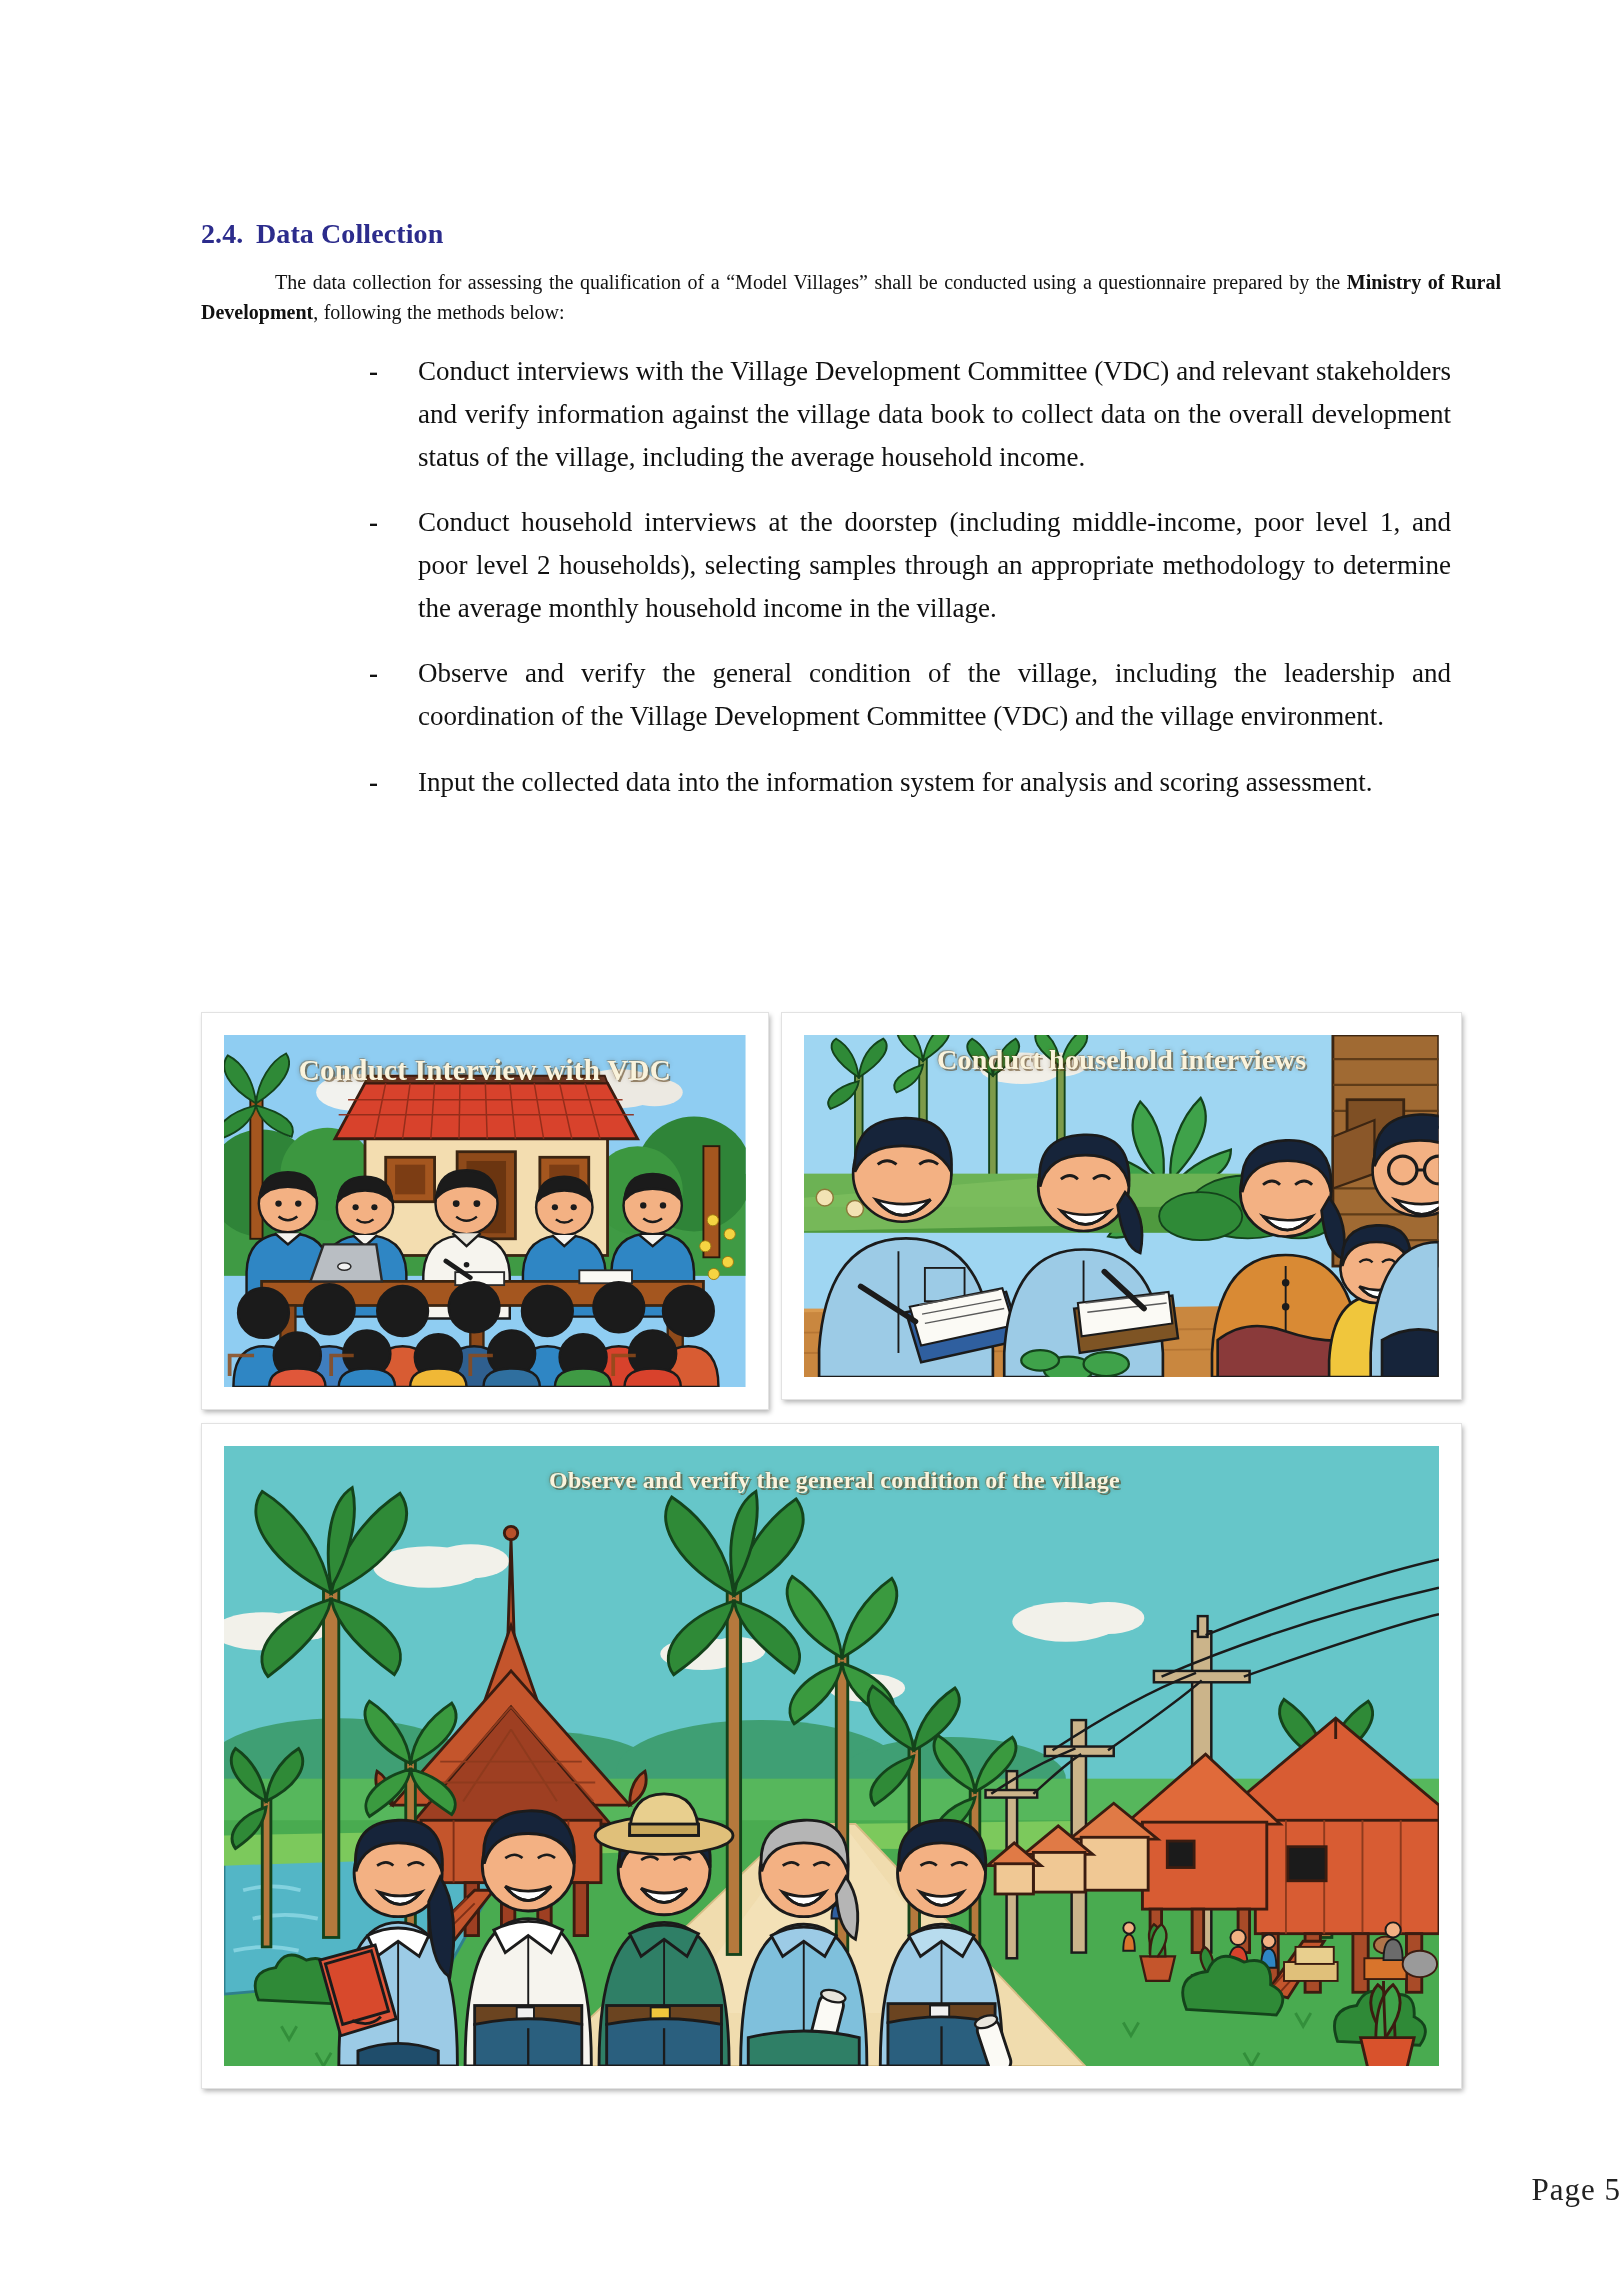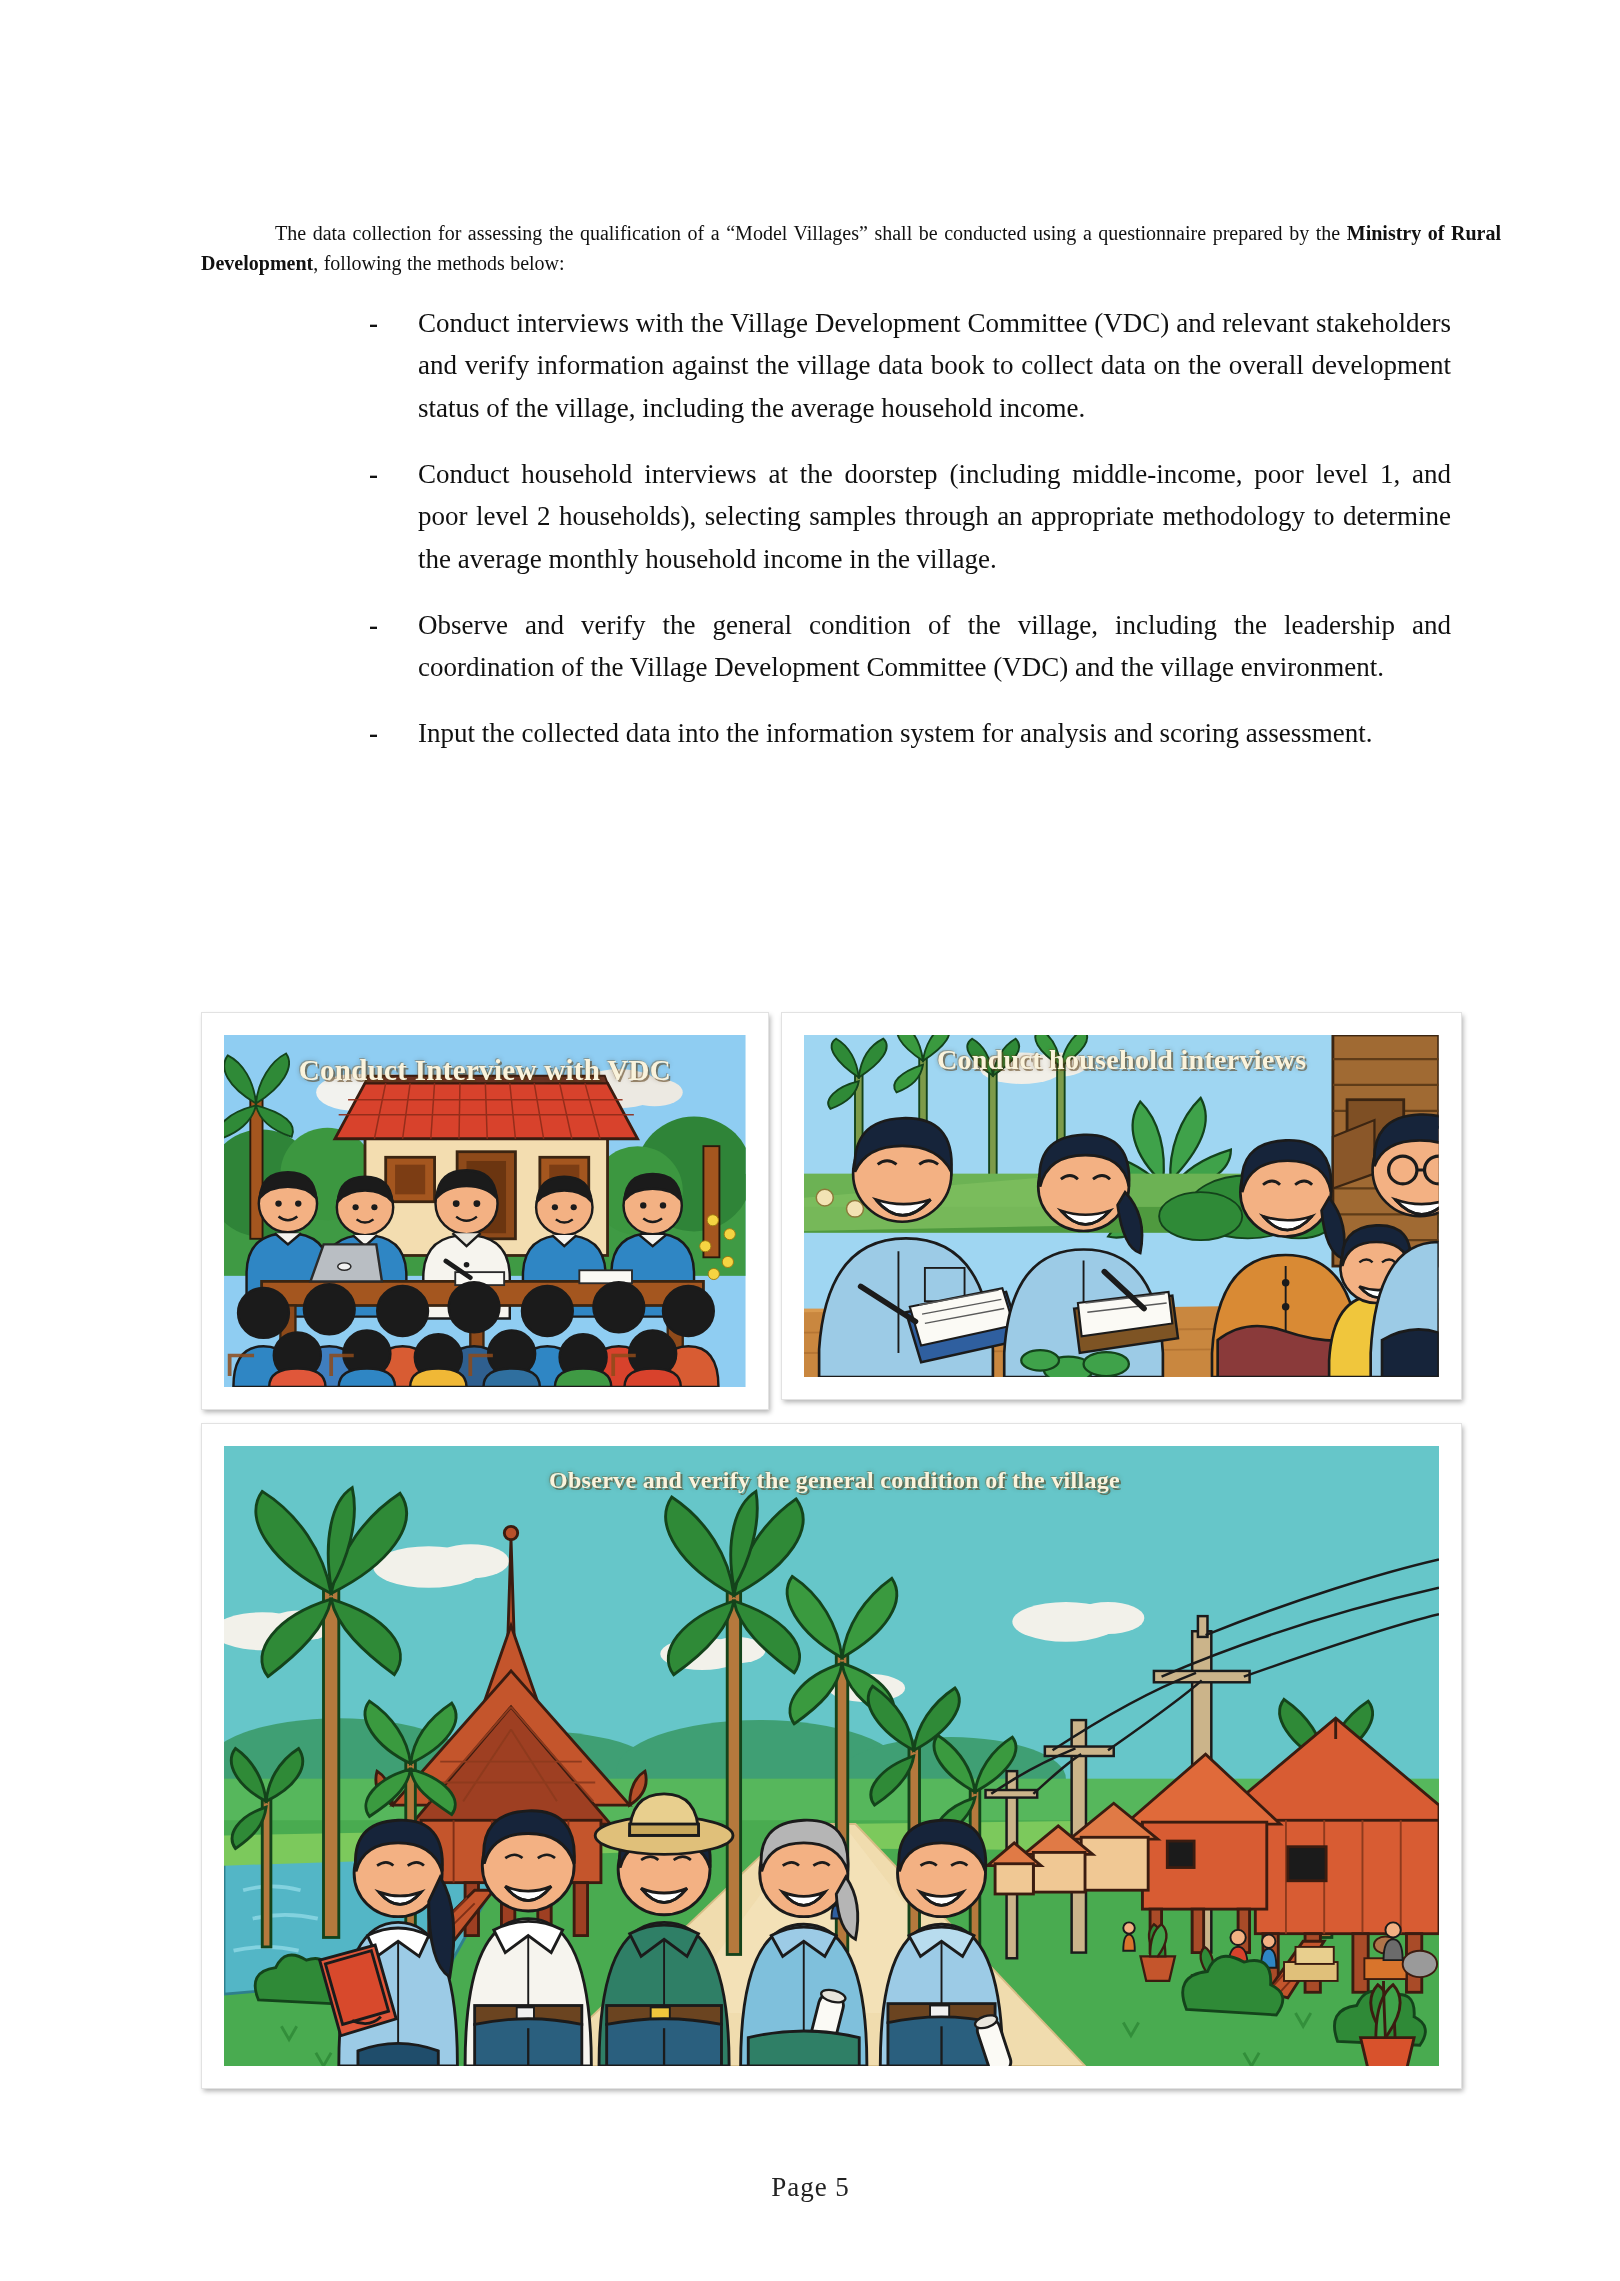--- a/index.html
+++ b/index.html
@@ -82,31 +82,35 @@
     pointer-events:none;
     font-family:"Liberation Serif","DejaVu Serif",serif;
   }
   .cap.c1{top:19.4px;font-size:29px;}
   .cap.c2{top:9px;font-size:28px;}
   .cap.c3{top:21.3px;font-size:24px;margin-left:6px;}
 
   
   .footer{
     position:absolute;left:0;right:0;top:2172px;
-    text-align:center;font-size:27px;color:#222;
+    text-align:right;font-size:31px;color:#222;
     letter-spacing:1px;
   }
 </style>
 </head>
 <body>
 
 <div class="page">
 
   <div class="content">
 
+    <h2 class="heading">
+      <span class="num">2.4.</span>
+      <span>Data Collection</span>
+    </h2>
 
     <p class="para"><span>The data collection for assessing the qualification of a “Model Villages” shall be conducted using a questionnaire prepared by the </span><b>Ministry of Rural Development</b><span>, following the methods below:</span></p>
 
     <ul class="bullets">
       <li>
         <span class="dash">-</span>
         <span class="txt">Conduct interviews with the Village Development Committee (VDC) and relevant stakeholders and verify information against the village data book to collect data on the overall development status of the village, including the average household income.</span>
       </li>
       <li>
         <span class="dash">-</span>

